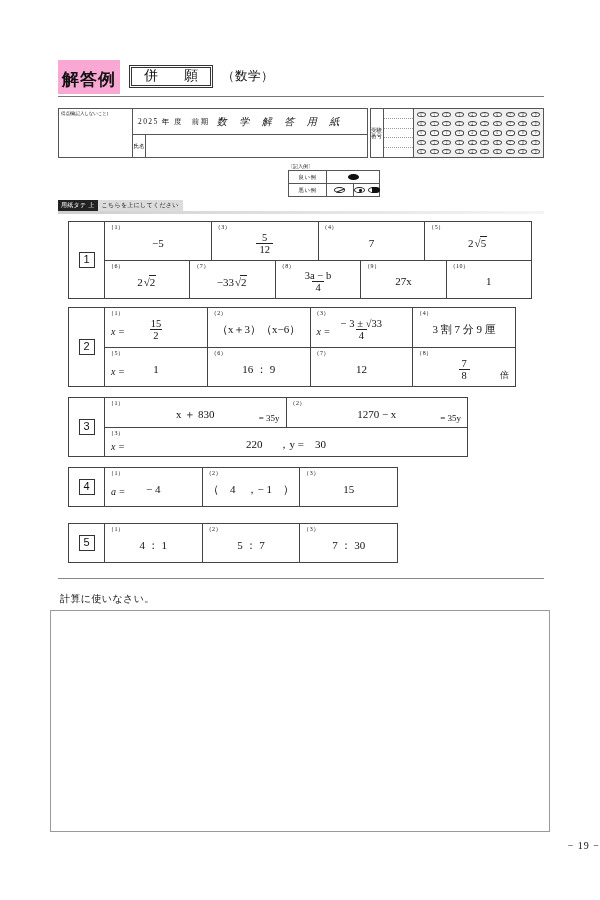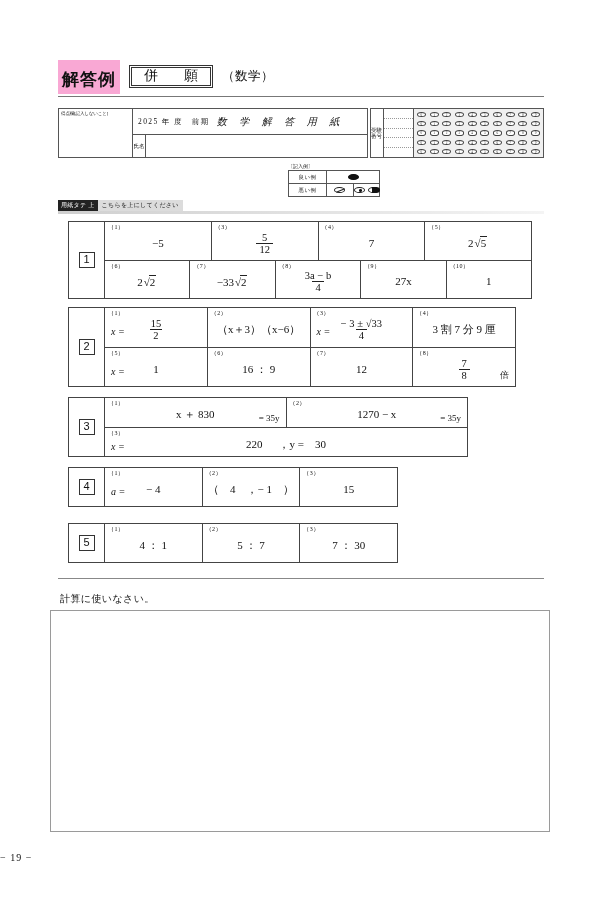--- a/index.html
+++ b/index.html
@@ -382,24 +382,23 @@
     left: 50px; top: 610px;
     width: 500px; height: 222px;
     border: 1px solid #9a9a9a;
     box-sizing: border-box;
     background: #fff;
   }
   .pagenum {
     position: absolute;
     left: 0; top: 840px;
     width: 600px;
-    text-align: left;
+    text-align: right;
     font-size: 10px;
     letter-spacing: 1px;
-    margin-top: 12px;
   }
 </style>
 </head>
 <body>
 
 <div class="page">
 
   <div class="header">
     <div class="header-title">解答例</div>
     <div class="header-course">併　願</div>

